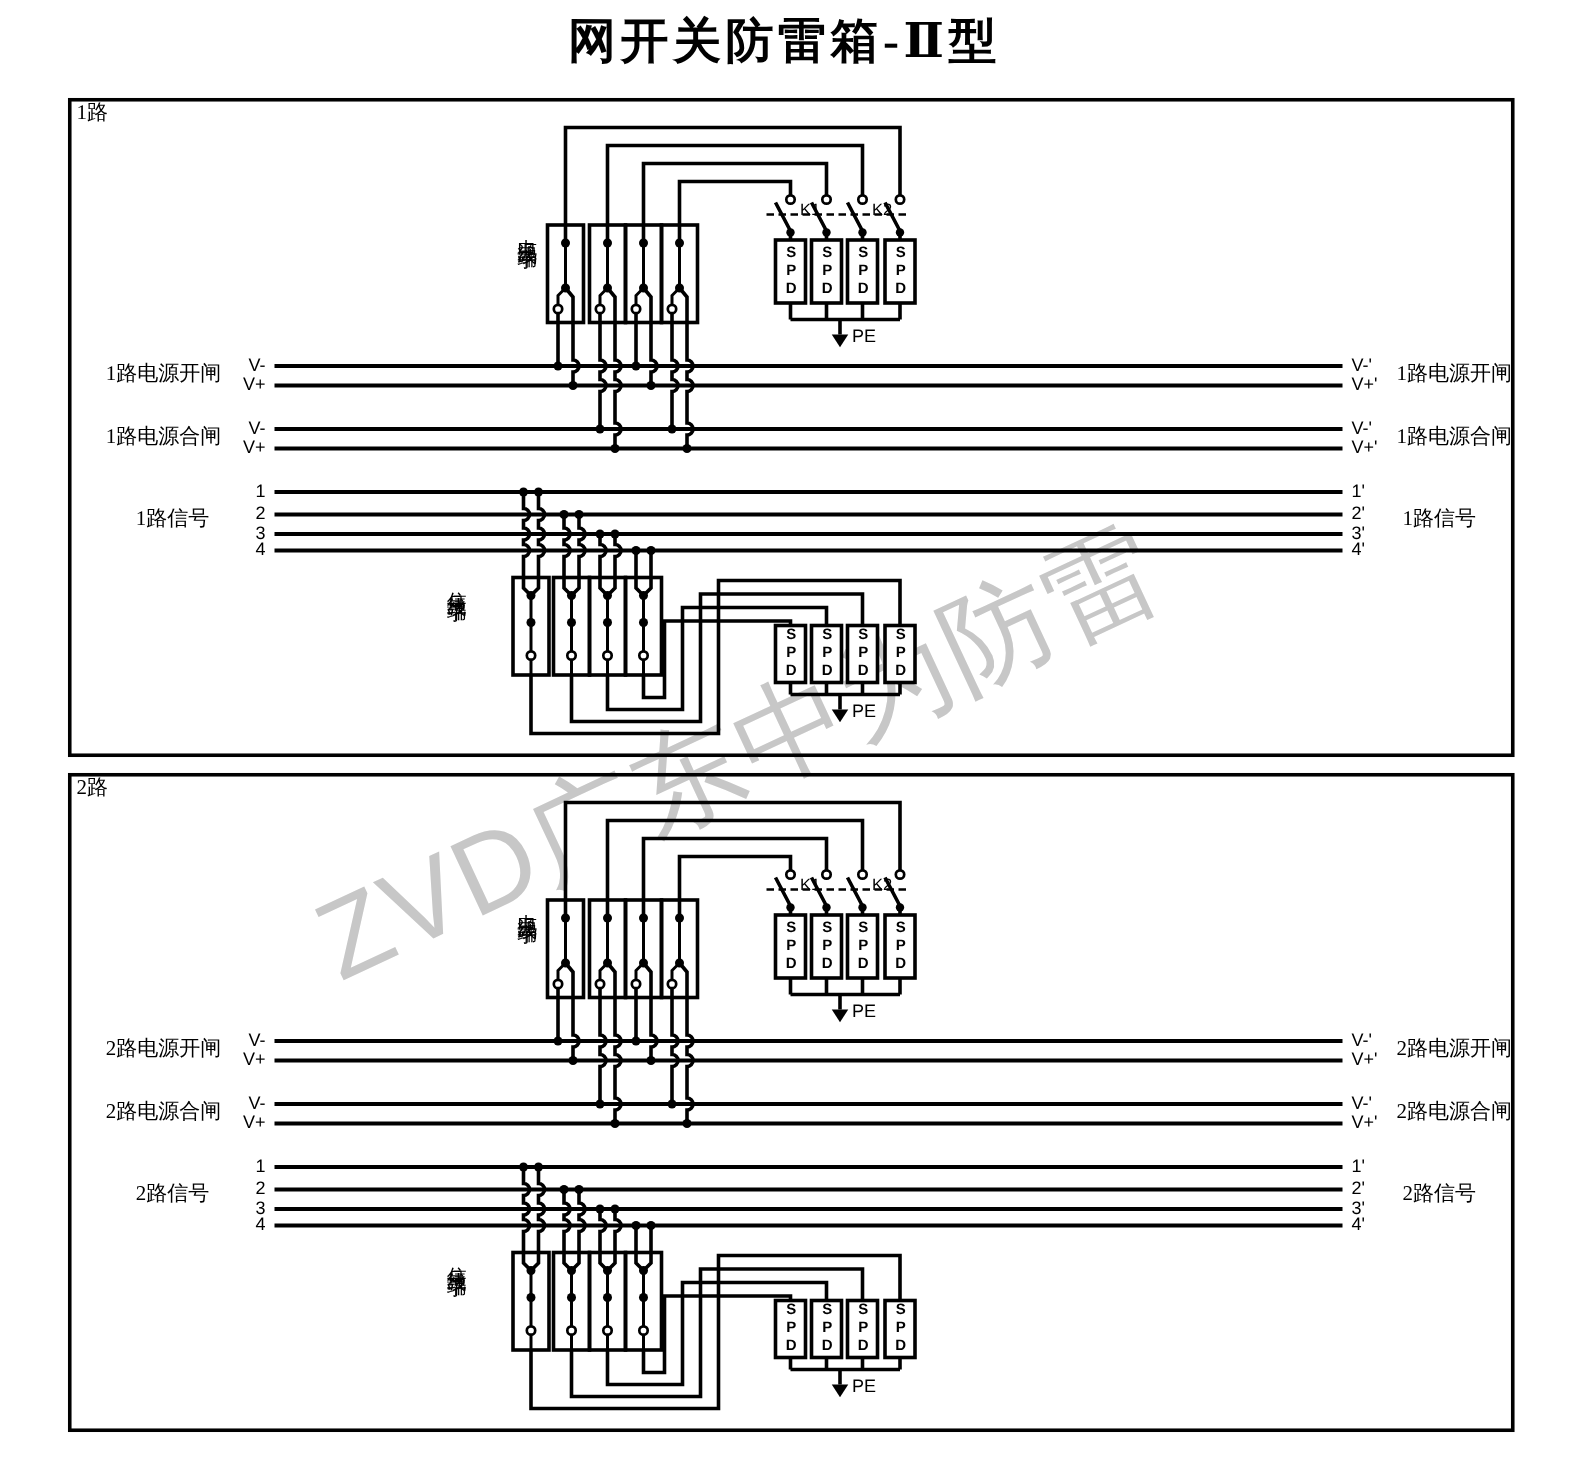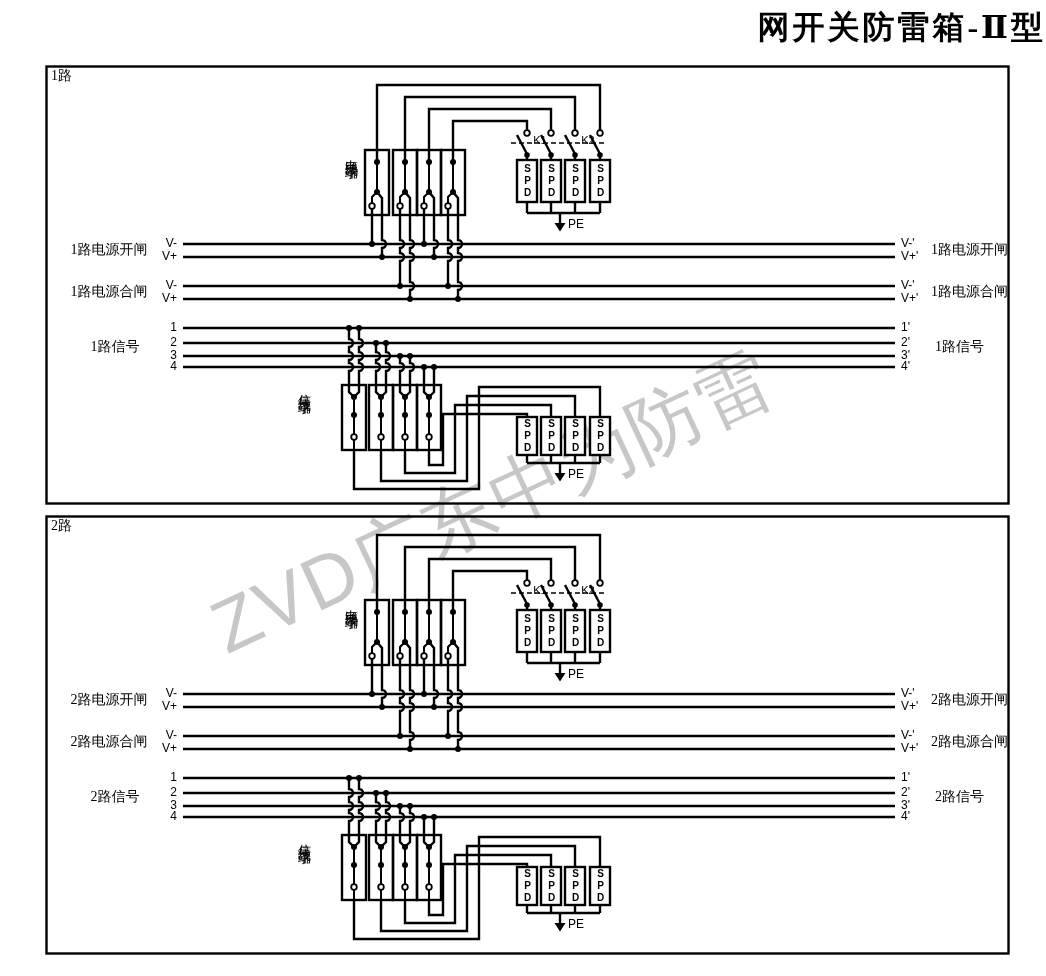--- a/index.html
+++ b/index.html
@@ -1,18 +1,18 @@
 <!DOCTYPE html>
 <html><head>
 <meta charset="utf-8">
 <style>
   html,body{margin:0;padding:0;background:#ffffff;}
   .stage{position:relative;width:1046px;height:976px;background:#ffffff;overflow:hidden;
          font-family:"Liberation Sans",sans-serif;color:#000;}
-  .title{position:absolute;left:0;top:6px;width:1046px;text-align:right;
+  .title{position:absolute;left:0;top:6px;width:1046px;text-align:center;
          font-family:"Liberation Serif","DejaVu Serif",serif;font-weight:700;
          font-size:32px;letter-spacing:3px;z-index:3;}
   .watermark{position:absolute;left:238px;top:578px;z-index:0;white-space:nowrap;
          font-family:"Liberation Sans","DejaVu Sans",sans-serif;font-size:74px;font-weight:400;
          color:#c7c7c7;letter-spacing:2px;transform:rotate(-25deg);transform-origin:0 100%;}
   .circuit{position:absolute;left:45px;width:965px;height:497px;z-index:1;}
   .art{position:absolute;left:0;top:0;z-index:1;}
   .lbl{position:absolute;z-index:2;line-height:15px;}
   .cn{font-family:"Liberation Serif","DejaVu Serif",serif;font-size:14px;}
   .lat{font-size:12px;}

